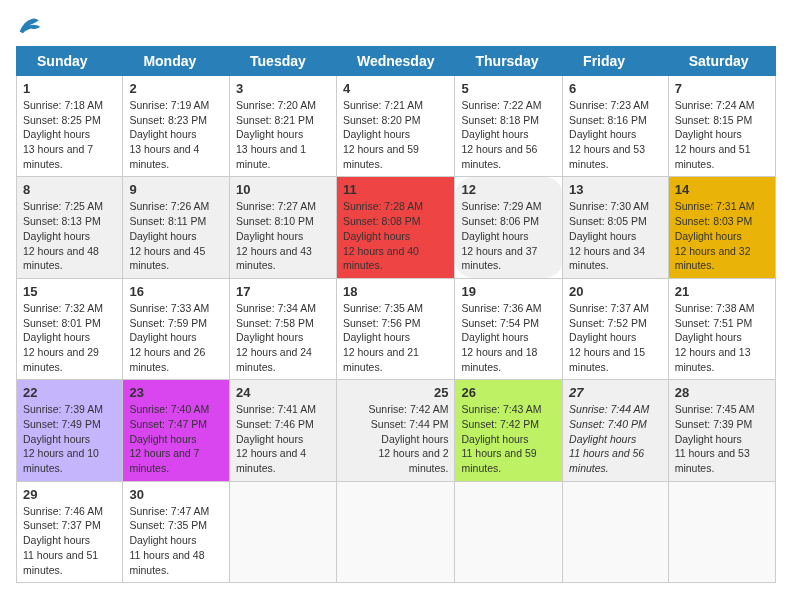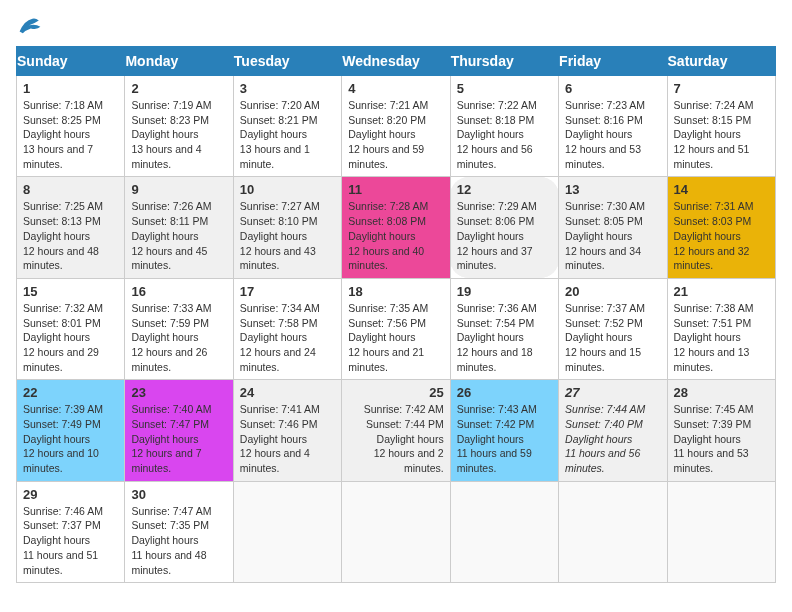--- a/index.html
+++ b/index.html
@@ -54,21 +54,21 @@
       color: #555;
     }
     .calendar {
       width: 100%;
       border-collapse: collapse;
     }
     .calendar th {
       background-color: #2980b9;
       color: white;
       text-align: left;
-      padding: 6px 0;
+      padding: 6px 20px;
       font-size: 14px;
       font-weight: bold;
       border: 1px solid #2980b9;
     }
     .calendar td {
       vertical-align: top;
       padding: 5px 6px;
       border: 1px solid #ccc;
       font-size: 10.5px;
       color: #333;
@@ -210,21 +210,21 @@
         </td>
         <td style="background: rgb(240, 240, 240);">
           <span class="day-num">10</span>
           <div class="day-info">
             <span>Sunrise: 7:27 AM</span><br>
             <span>Sunset: 8:10 PM</span><br>
             <span>Daylight hours</span><br>
             <span>12 hours and 43 minutes.</span>
           </div>
         </td>
-        <td style="background: #ec4899;">
+        <td style="background: #ef4444;">
           <span class="day-num">11</span>
           <div class="day-info">
             <span>Sunrise: 7:28 AM</span><br>
             <span>Sunset: 8:08 PM</span><br>
             <span>Daylight hours</span><br>
             <span>12 hours and 40 minutes.</span>
           </div>
         </td>
         <td style="background: rgb(240, 240, 240); border-radius: 19px;">
           <span class="day-num">12</span>
@@ -313,21 +313,21 @@
           <span class="day-num">21</span>
           <div class="day-info">
             <span>Sunrise: 7:38 AM</span><br>
             <span>Sunset: 7:51 PM</span><br>
             <span>Daylight hours</span><br>
             <span>12 hours and 13 minutes.</span>
           </div>
         </td>
       </tr>
       <tr style="background: rgb(240, 240, 240);">
-        <td style="background: #7dd3fc;">
+        <td style="background: #c4b5fd;">
           <span class="day-num">22</span>
           <div class="day-info">
             <span>Sunrise: 7:39 AM</span><br>
             <span>Sunset: 7:49 PM</span><br>
             <span>Daylight hours</span><br>
             <span>12 hours and 10 minutes.</span>
           </div>
         </td>
         <td style="background: #d946ef;">
           <span class="day-num">23</span>
@@ -349,21 +349,21 @@
         </td>
         <td style="background: rgb(240, 240, 240); text-align: right;">
           <span class="day-num">25</span>
           <div class="day-info">
             <span>Sunrise: 7:42 AM</span><br>
             <span>Sunset: 7:44 PM</span><br>
             <span>Daylight hours</span><br>
             <span>12 hours and 2 minutes.</span>
           </div>
         </td>
-        <td style="background: #7dd3fc;">
+        <td style="background: #bef264;">
           <span class="day-num">26</span>
           <div class="day-info">
             <span>Sunrise: 7:43 AM</span><br>
             <span>Sunset: 7:42 PM</span><br>
             <span>Daylight hours</span><br>
             <span>11 hours and 59 minutes.</span>
           </div>
         </td>
         <td style="background: rgb(240, 240, 240); font-style: italic;">
           <span class="day-num">27</span>

